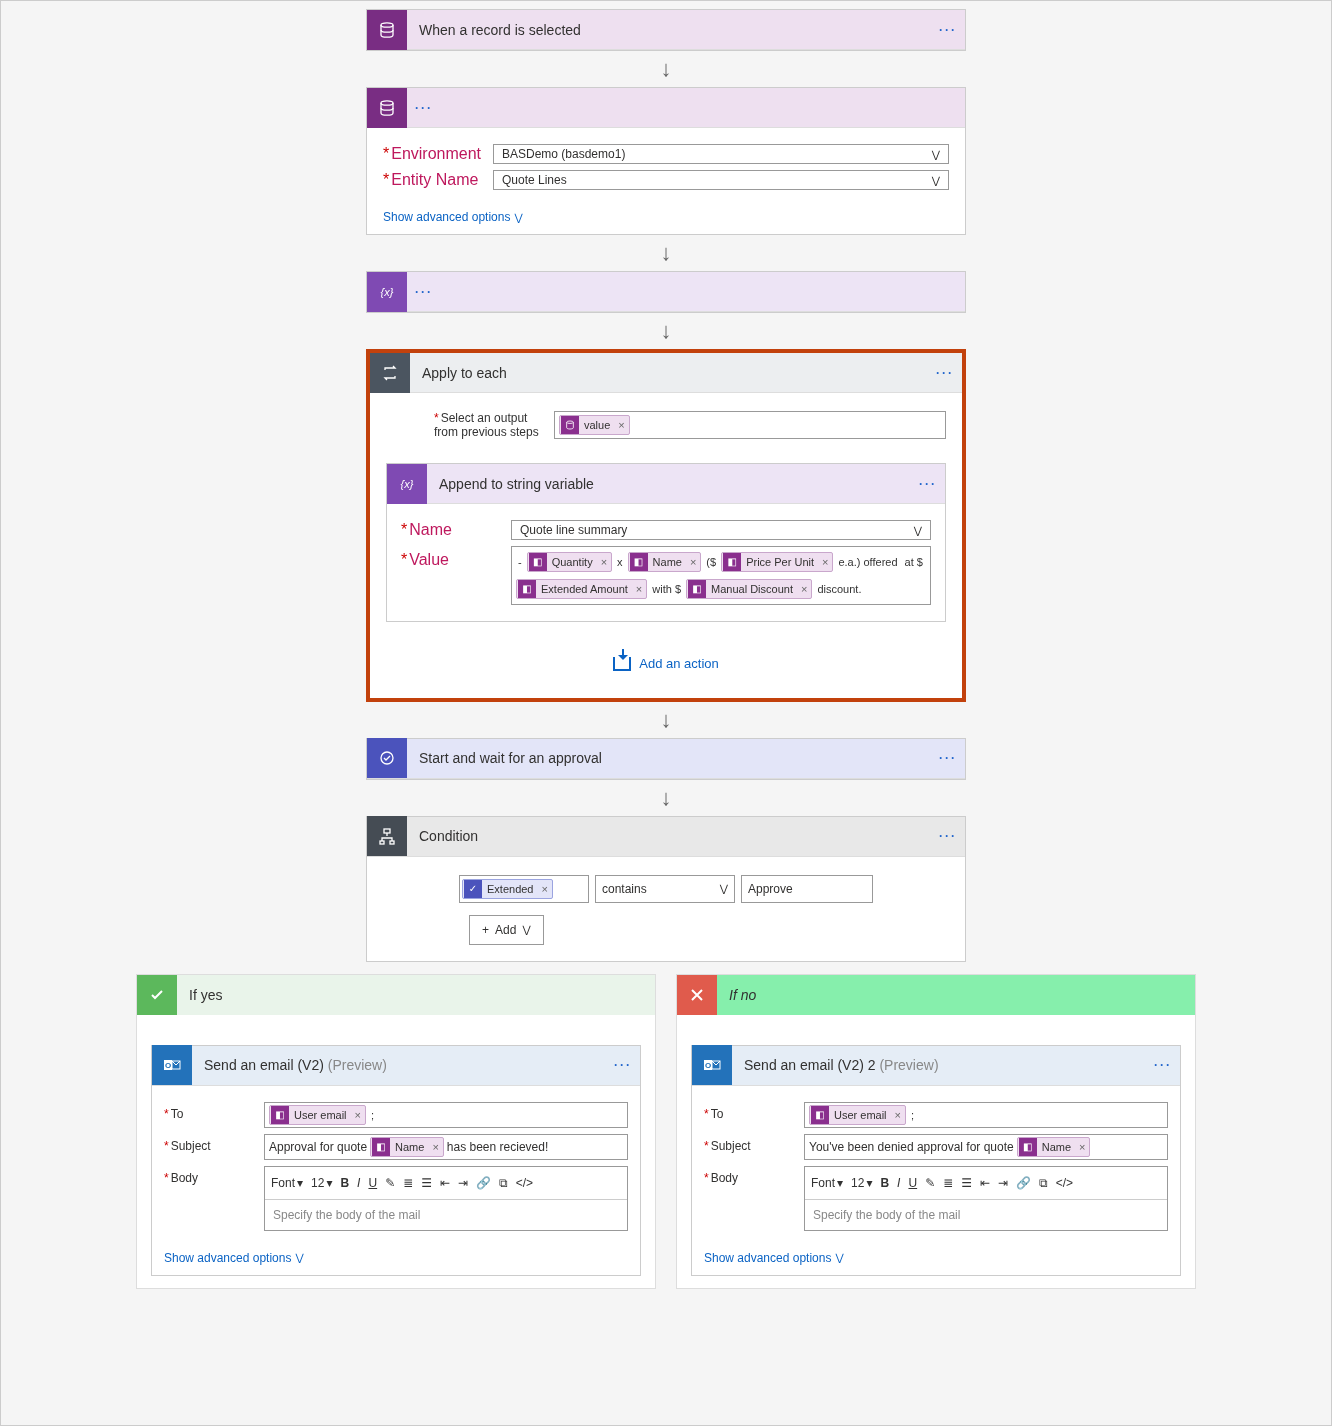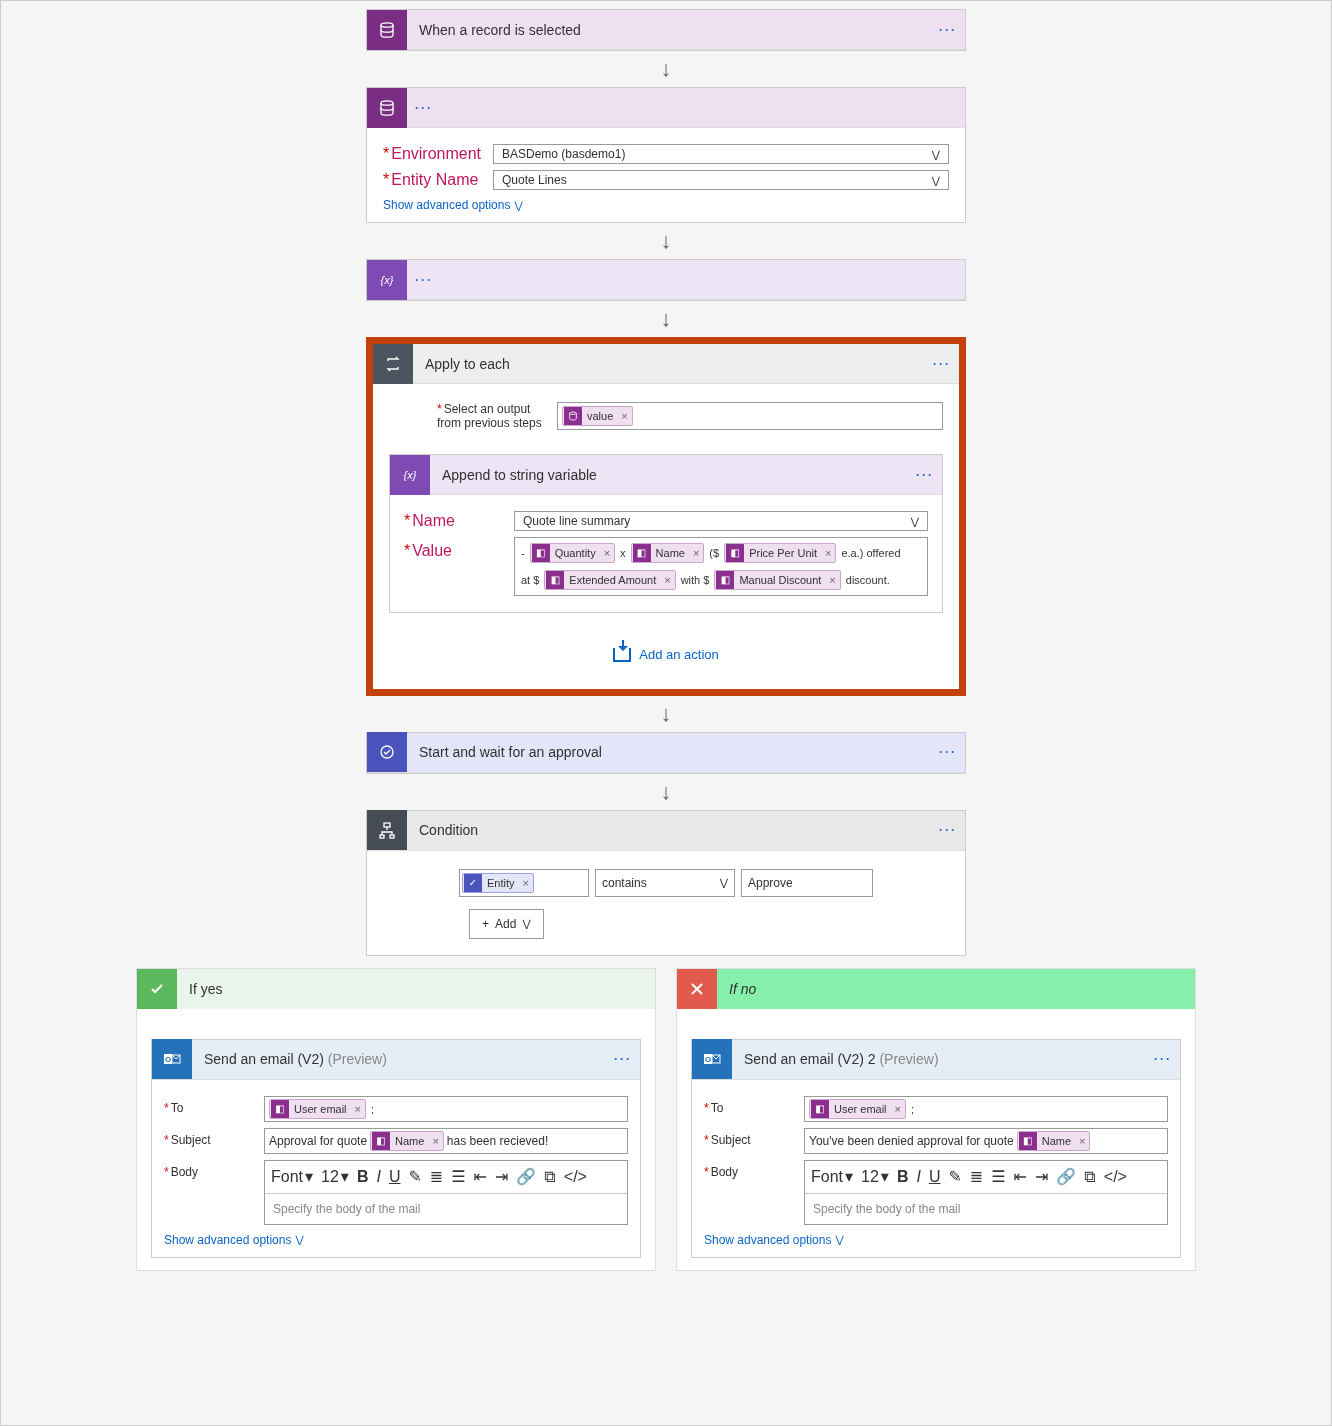--- a/index.html
+++ b/index.html
@@ -24,23 +24,23 @@
   .ic-red { background:#e05b4c; }
   .hdr-title { flex:1; padding-left:12px; font-size:14px; }
   .hdr-title .preview { color:#888; }
   .hdr-menu { width:34px; color:#2266cc; letter-spacing:2px; font-weight:bold; text-align:center; cursor:pointer; }
   .card-body { padding:10px 16px; }
   .form-row { display:flex; align-items:center; margin:6px 0; }
   .form-row label { width:110px; font-size:16px; color:#be185d; }
   .req::before { content:"*"; color:#c00; margin-right:2px; }
   .select-box { flex:1; border:1px solid #999; height:20px; display:flex; align-items:center; padding:0 8px; justify-content:space-between; background:#fff; font-size:12px; }
   .chev { font-size:10px; }
-  .adv-link { color:#0b63c4; font-size:12px; margin-top:2px; display:inline-flex; align-items:center; gap:4px; cursor:pointer; }
+  .adv-link { color:#0b63c4; font-size:12px; margin-top:14px; display:inline-flex; align-items:center; gap:4px; cursor:pointer; }
   .arrow-down { font-size:22px; color:#666; margin:4px 0; height:28px; display:flex; align-items:center; }
-  .outer-card { width:600px; border:7px solid #c2410c; background:#fff; }
+  .outer-card { width:600px; border:4px solid #c2410c; background:#fff; }
   .outer-body { padding:12px 16px 24px 16px; }
   .inner-card { border:1px solid #ccc; margin-top:24px; }
   .inner-body { padding:10px 14px; }
   .token-row { flex:1; border:1px solid #999; min-height:28px; padding:3px 4px; display:flex; flex-wrap:wrap; align-items:center; gap:3px; background:#fff; }
   .token { display:inline-flex; align-items:center; background:#efdff0; border:1px solid #c9a7cc; border-radius:2px; font-size:11px; height:20px; }
   .token .tk-ic { width:18px; height:18px; background:#8a2f8e; display:flex; align-items:center; justify-content:center; color:#fff; font-size:10px; margin:1px; }
   .token .tk-lbl { padding:0 4px; }
   .token .tk-x { padding:0 4px; color:#666; cursor:pointer; }
   .token-blue { background:#e3e5f8; border-color:#9ba4e0; }
   .token-blue .tk-ic { background:#4b53bc; }
@@ -61,21 +61,21 @@
   .branch-hdr { height:40px; display:flex; align-items:center; }
   .yes-hdr { background:#e9f4ea; }
   .no-hdr  { background:#86efac;font-style:italic; }
   .branch-body { padding:30px 14px 12px 14px; }
   .email-card { border:1px solid #ccc; }
   .email-body { padding:10px 12px; }
   .email-row { display:flex; margin:6px 0; }
   .email-row label { width:100px; padding-top:5px; font-size:12px; }
   .input-line { flex:1; border:1px solid #999; min-height:26px; padding:2px 4px; background:#fff; display:flex; align-items:center; flex-wrap:wrap; gap:3px; font-size:12px; }
   .body-field { flex:1; border:1px solid #999; }
-  .toolbar { height:28px; border-bottom:1px solid #ccc; display:flex; align-items:center; padding:16px 6px; gap:8px; font-size:16px; }
+  .toolbar { height:28px; border-bottom:1px solid #ccc; display:flex; align-items:center; padding:16px 6px; gap:8px; font-size:12px; }
   .toolbar .tb-font { display:flex; align-items:center; gap:2px; cursor:pointer;}
   .toolbar span { cursor:pointer; color:#333; }
   .body-ph { padding:8px; color:#888; font-size:12px; }
   svg { display:block; }
 </style>
 </head>
 <body>
 
 <div class="flow-col">
 
@@ -265,21 +265,21 @@
           </svg>
       </div>
       <div class="hdr-title">Condition</div>
       <div class="hdr-menu">···</div>
     </div>
     <div class="cond-body">
       <div class="cond-row">
         <div class="cond-box" style="width:130px; padding:2px;">
           <span class="token token-blue">
               <span class="tk-ic">✓</span>
-              <span class="tk-lbl">Entity</span>
+              <span class="tk-lbl">Extended</span>
               <span class="tk-x">×</span>
             </span>
         </div>
         <div class="cond-box" style="width:140px; justify-content:space-between;">
           <span>contains</span>
             <span class="chev">⋁</span>
         </div>
         <div class="cond-box" style="width:132px;">
           <span>Approve</span>
         </div>

